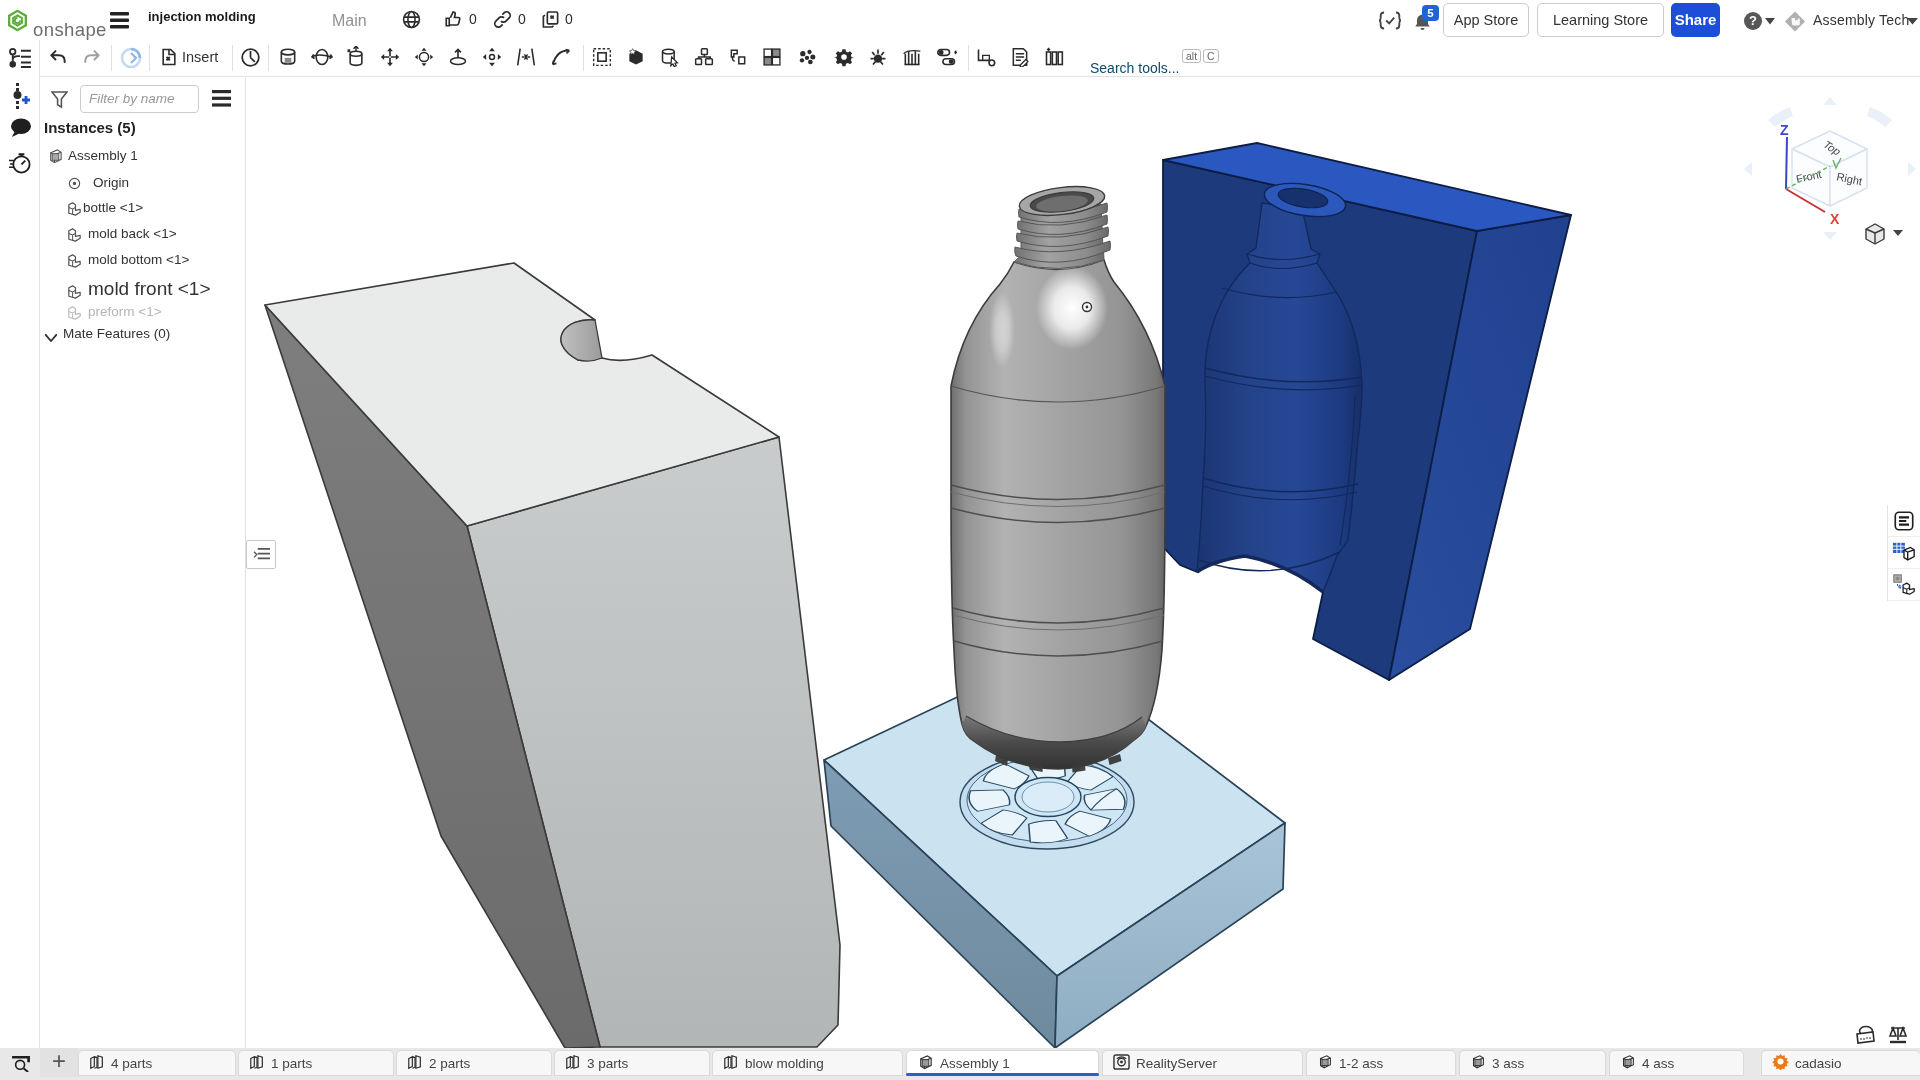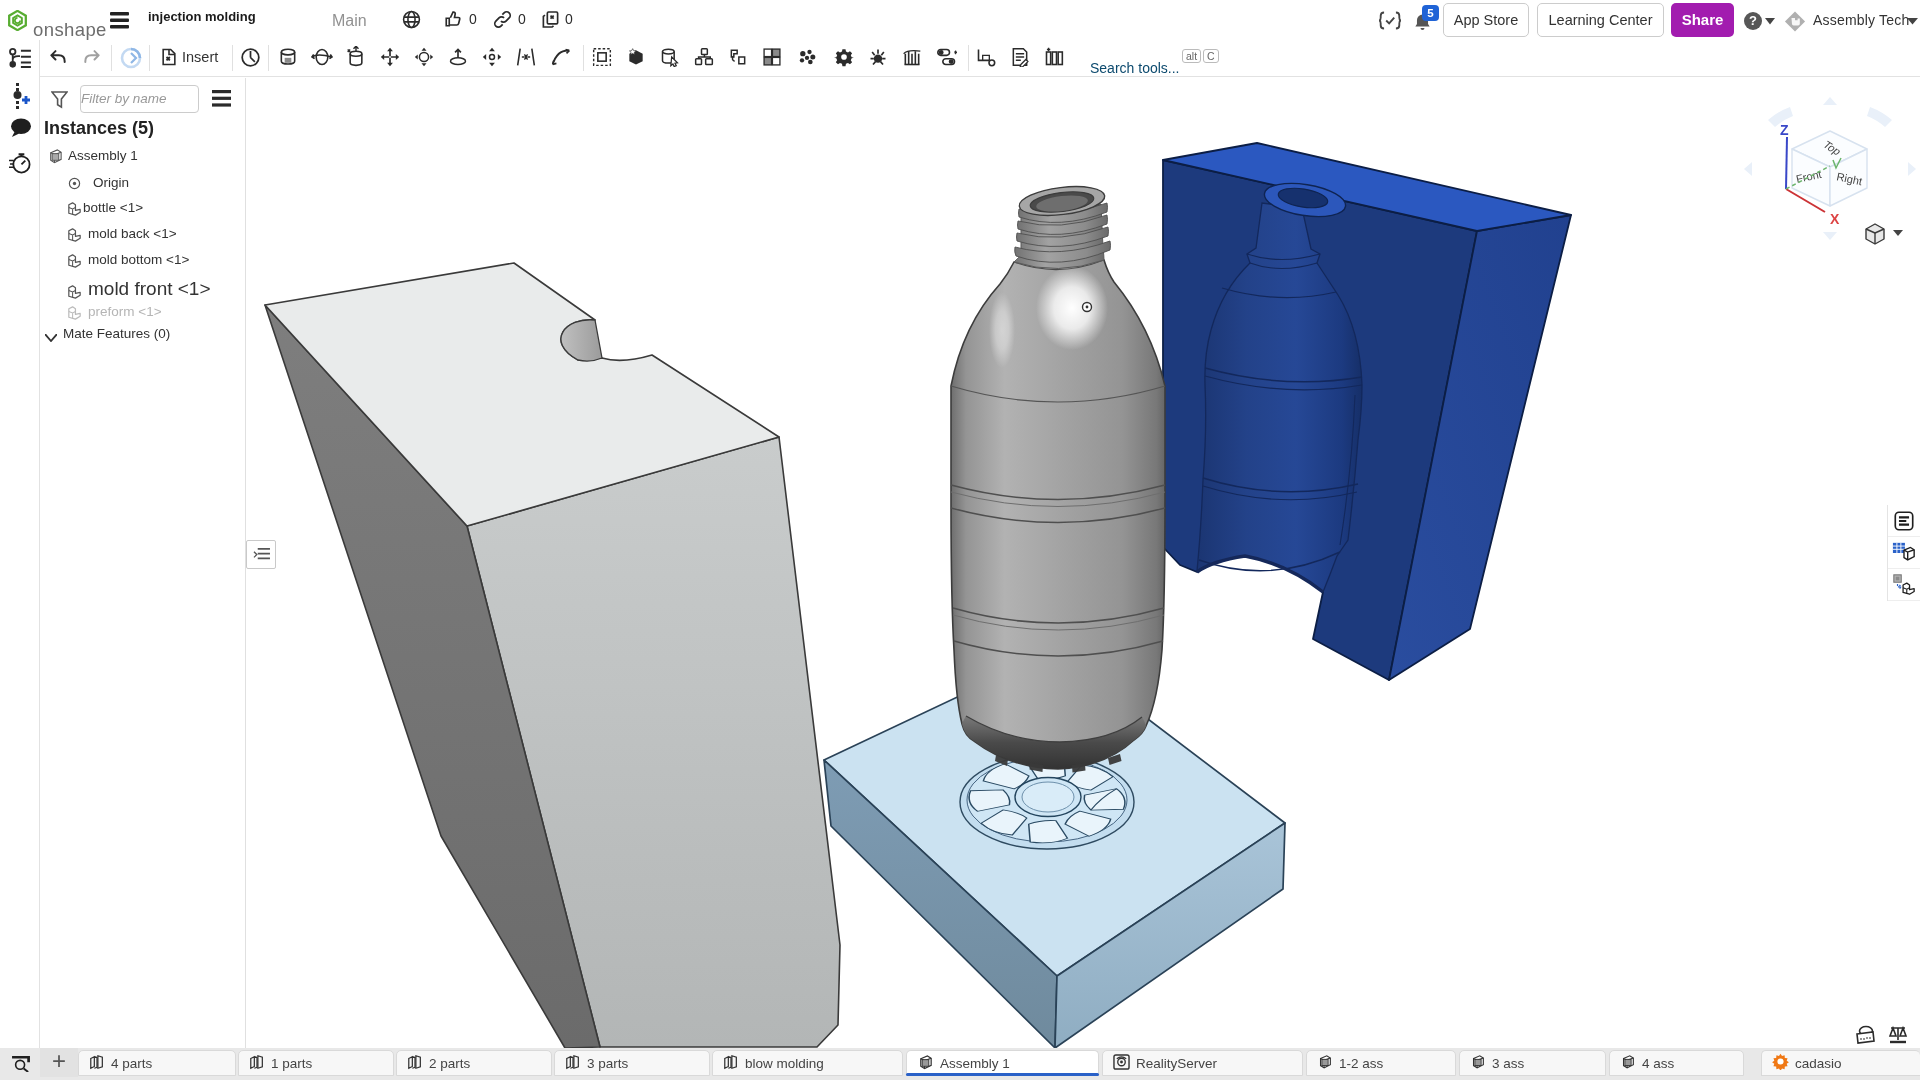--- a/index.html
+++ b/index.html
@@ -302,22 +302,22 @@
   <path d="M6 1.5 q-4,0 -4,4 v2 q0,3 -1.5,3.5 q1.5,0.5 1.5,3.5 v2 q0,4 4,4"></path>
   <path d="M20 1.5 q4,0 4,4 v2 q0,3 1.5,3.5 q-1.5,0.5 -1.5,3.5 v2 q0,4 -4,4"></path>
   <path d="M8.5 11 l3.5,3.5 6,-7"></path>
  </svg>
  <svg class="abs" style="left:1413px;top:13px" width="19" height="19" viewBox="0 0 24 24" fill="#555">
   <path d="M12 2 a7 7 0 0 0 -7 7 v5 l-2 3 h18 l-2 -3 v-5 a7 7 0 0 0 -7 -7 Z"></path>
   <path d="M9.5 19 a2.5 2.5 0 0 0 5 0 Z"></path>
  </svg>
  <div class="abs" style="left:1422px;top:5px;width:17px;height:16px;background:#1f63d6;border-radius:4px;color:#fff;font-size:11.5px;font-weight:bold;text-align:center;line-height:16px">5</div>
  <div class="abs" style="left:1443px;top:3px;width:86px;height:34px;border:1px solid #ccc;border-radius:5px;font-size:14.5px;color:#333;text-align:center;line-height:32px">App Store</div>
- <div class="abs" style="left:1537px;top:3px;width:127px;height:34px;border:1px solid #ccc;border-radius:5px;font-size:14.5px;color:#333;text-align:center;line-height:32px">Learning Center</div>
- <div class="abs" style="left:1671px;top:3px;width:63px;height:34px;background:#a21caf;border-radius:5px;font-size:15px;font-weight:bold;color:#fff;text-align:center;line-height:33px">Share</div>
+ <div class="abs" style="left:1537px;top:3px;width:127px;height:34px;border:1px solid #ccc;border-radius:5px;font-size:14.5px;color:#333;text-align:center;line-height:32px">Learning Store</div>
+ <div class="abs" style="left:1671px;top:3px;width:49px;height:34px;background:#1d4ed8;border-radius:5px;font-size:15px;font-weight:bold;color:#fff;text-align:center;line-height:33px">Share</div>
  <div class="abs" style="left:1744px;top:12px;width:18px;height:18px;background:#575757;border-radius:50%;color:#fff;font-size:13px;font-weight:bold;text-align:center;line-height:18px">?</div>
  <svg class="abs" style="left:1765px;top:18px" width="10" height="7">
         <path d="M0,0 h10 l-5,6.5 Z" fill="#444"></path>
       </svg>
  <svg class="abs" style="left:1784px;top:11px" width="22" height="21" viewBox="0 0 24 24">
   <path d="M12 0.5 L23.5 12 L12 23.5 L0.5 12 Z" fill="#b0b0b0"></path>
   <path d="M8 8 h4 v2.5 h3 v-2 h2.5 v6 q0,2 -2,2 h-5 q-2,0 -2,-2 Z" fill="#fff" opacity="0.9"></path>
  </svg>
  <div class="t" style="left:1813px;top:12px;font-size:14px;color:#333;letter-spacing:0.2px">Assembly Tech</div>
  <svg class="abs" style="left:1907px;top:18px" width="11" height="7">
@@ -500,29 +500,29 @@
   <circle cx="13" cy="13" r="8.5"></circle>
   <path d="M13 13 L17 9"></path>
         <path d="M10 2.5 h6 M13 2.5 v2.5" stroke-width="2.2"></path>
   <path d="M0 9 h5 M1 12.5 h4 M0 16 h5" stroke-width="1.6"></path>
  </svg>
 </div>
 <div id="panel">
  <svg class="abs" style="left:10px;top:13px" width="17" height="18" viewBox="0 0 18 19" fill="none" stroke="#555" stroke-width="1.7">
   <path d="M1 1 h16 l-6 7.5 v8.5 l-4 -2.5 v-6 Z"></path>
  </svg>
- <div class="abs" style="left:39px;top:7px;width:119px;height:28px;border:1px solid #ccc;border-radius:4px;font-size:13.5px;font-style:italic;color:#999;line-height:26px;padding-left:0">Filter by name</div>
+ <div class="abs" style="left:39px;top:7px;width:119px;height:28px;border:1px solid #ccc;border-radius:4px;font-size:13.5px;font-style:italic;color:#999;line-height:26px;padding-left:8px">Filter by name</div>
  <svg class="abs" style="left:171px;top:12px" width="19" height="17">
         <g fill="#2b2b2b">
           <rect y="0" width="19" height="3.2"></rect>
           <rect y="6.7" width="19" height="3.2"></rect>
           <rect y="13.4" width="19" height="3.2"></rect>
         </g>
       </svg>
- <div class="t" style="left:3px;top:37px;width:200px;height:26px;font-size:18px;font-weight:bold;color:#222;line-height:26px">Instances (5)</div>
+ <div class="t" style="left:3px;top:37px;width:200px;height:26px;font-size:15px;font-weight:bold;color:#222;line-height:26px">Instances (5)</div>
  <div class="t" style="left:5px;top:70px"><svg width="17" height="17" viewBox="0 0 18 18" style="vertical-align:-3px">
    <path d="M5 5 L12 2 L16 4.5 L16 12 L9 15.5 L5 13 Z" fill="#fff" stroke="#555" stroke-width="1.2"></path>
    <path d="M5 5 L9 7 L16 4.5 M9 7 L9 15.5" fill="none" stroke="#555" stroke-width="1.2"></path>
    <rect x="6.5" y="6" width="7" height="7" fill="#aaa" stroke="#555" stroke-width="1"></rect>
   </svg><span style="font-size:13.5px;color:#333;margin-left:5px;vertical-align:2px">Assembly 1</span></div>
  <div class="t" style="left:27px;top:96px"><svg width="13" height="13" viewBox="0 0 14 14" style="vertical-align:-2px">
    <circle cx="7" cy="7" r="5.5" fill="none" stroke="#555" stroke-width="1.3"></circle>
           <circle cx="7" cy="7" r="1.8" fill="#555"></circle>
   </svg><span style="font-size:13.5px;color:#333;margin-left:12px;vertical-align:1px">Origin</span></div>
  <div class="t" style="left:25px;top:122px"><svg width="17" height="17" viewBox="0 0 18 18" style="vertical-align:-3px">

